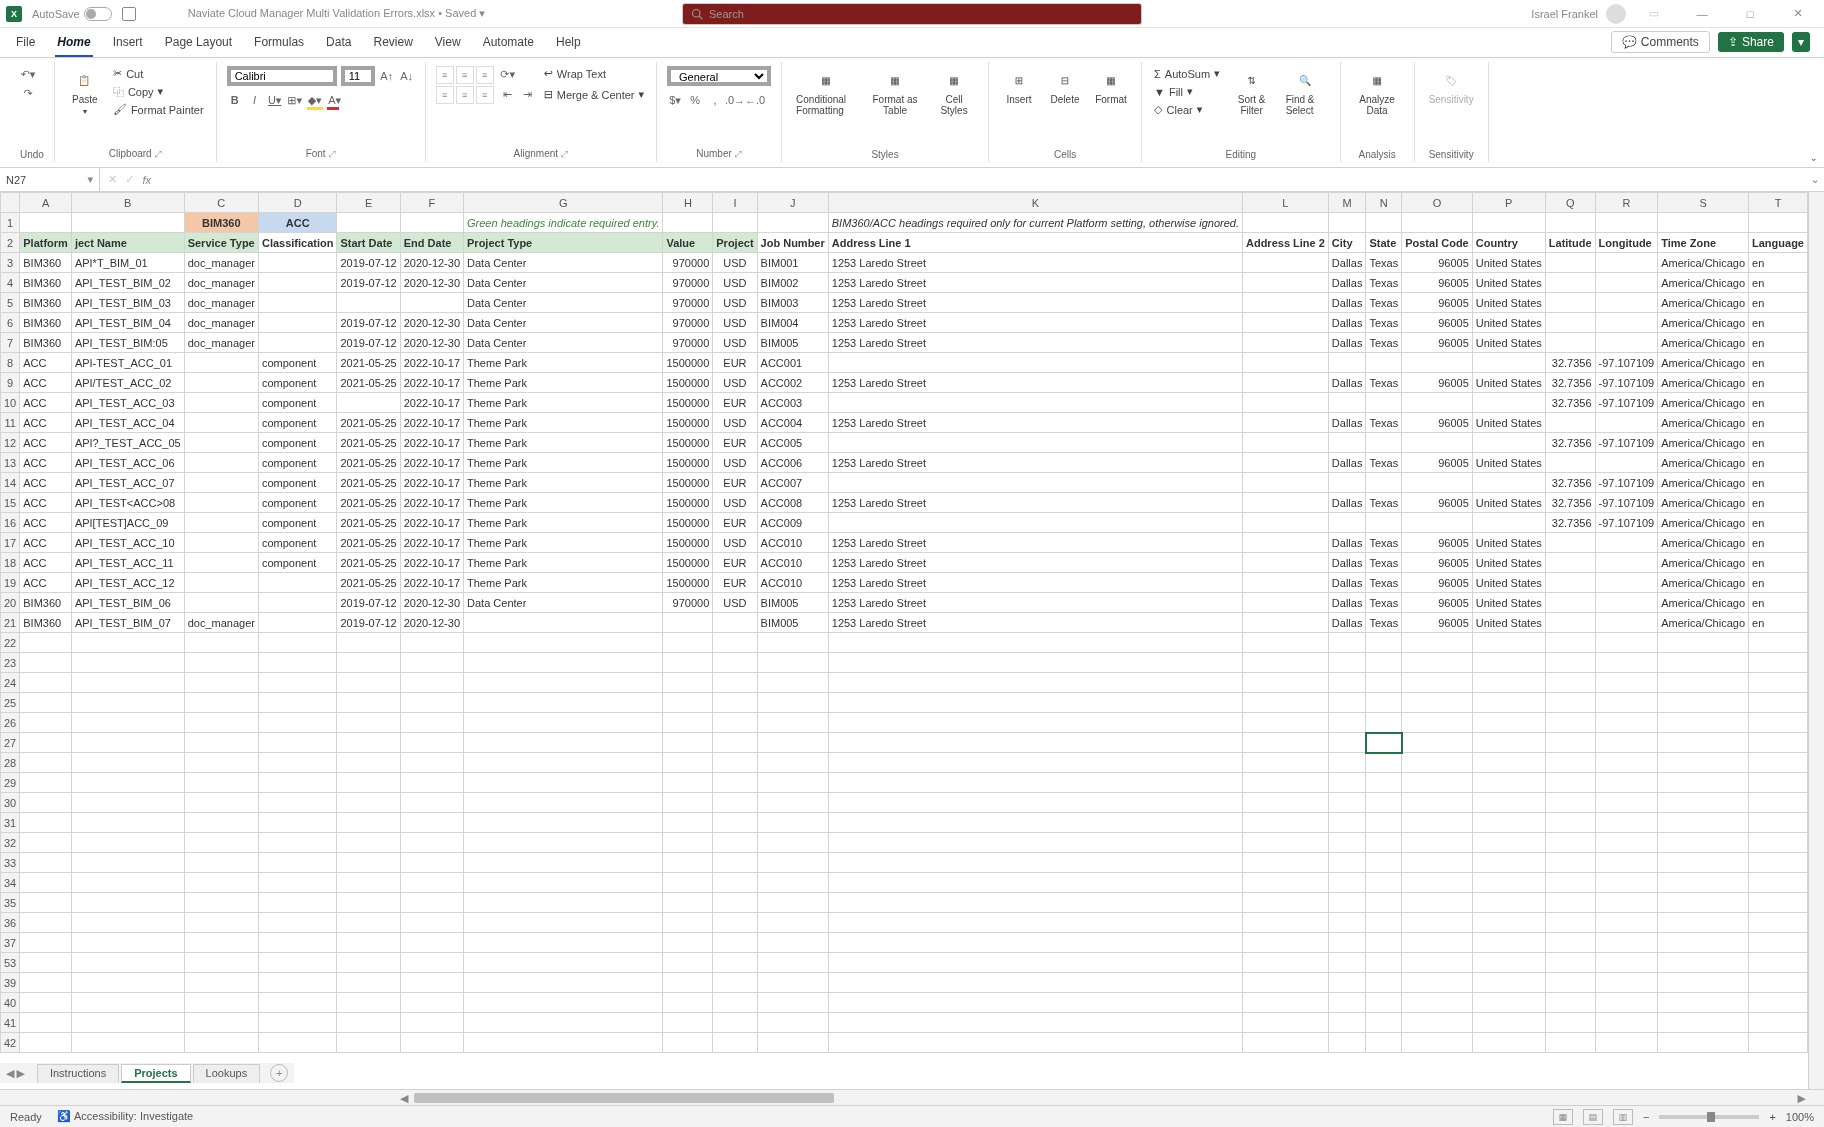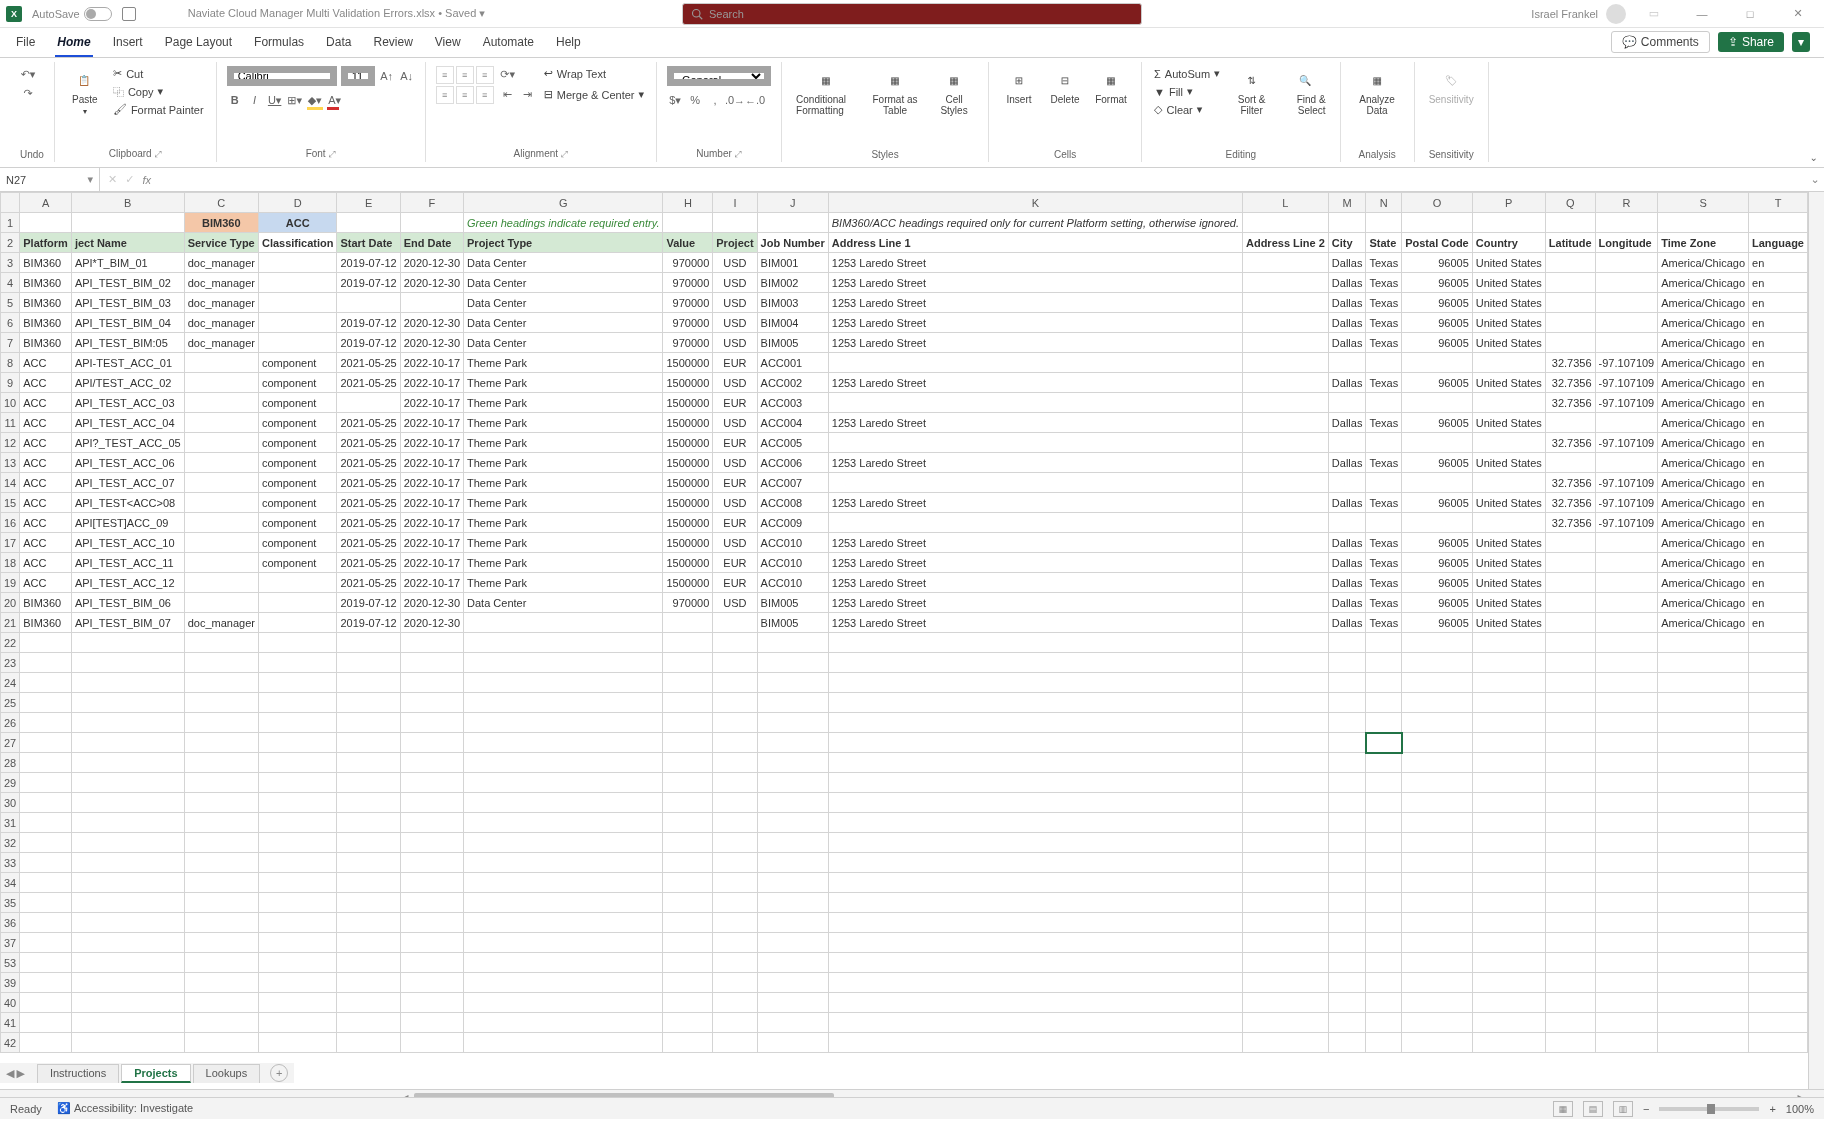--- a/index.html
+++ b/index.html
@@ -31,21 +31,21 @@
 .ribbon-group { border-right:1px solid #e0e0e0; padding:0 10px; display:flex; flex-direction:column; height:100px;}
 .ribbon-group:last-child { border-right:none; }
 .ribbon-group .group-body { flex:1; display:flex; align-items:flex-start; gap:6px; padding-top:4px;}
 .ribbon-group .group-label { text-align:center; font-size:10px; color:#666; padding:2px 0;}
 .ribbon-btn-lg { display:flex; flex-direction:column; align-items:center; gap:2px; min-width:40px; padding:2px 4px; font-size:10px; color:#444;}
 .ribbon-btn-lg .ico { width:24px; height:24px; display:flex; align-items:center; justify-content:center;}
 .ribbon-btn-sm { display:flex; align-items:center; gap:4px; font-size:11px; color:#444; padding:1px 2px;}
 .ribbon-col { display:flex; flex-direction:column; gap:3px; }
 .ribbon-row { display:flex; gap:4px; align-items:center;}
 .mini-ico { width:16px; height:16px; display:inline-flex; align-items:center; justify-content:center; color:#666;}
-.font-select { border:7px solid #a3a3a3; height:20px; font-size:11px; padding:0 4px; background:#fff;}
+.font-select { border:4px solid #a3a3a3; height:20px; font-size:11px; padding:0 4px; background:#fff;}
 .align-grid { display:grid; grid-template-columns:repeat(3, 18px); grid-template-rows:repeat(2, 18px); gap:2px;}
 .align-grid div, .indent-grid div { border:1px solid #ddd; width:18px; height:18px; display:flex; align-items:center; justify-content:center; color:#888; font-size:9px;}
 .ribbon .launcher { font-size:9px; color:#888; }
 .ribbon-collapse { position:absolute; right:6px; bottom:4px; color:#666; font-size:10px;}
 
 
 .formula-bar { height:24px; border-bottom:1px solid #d0d0d0; display:flex; align-items:center; background:#fff;}
 .name-box { width:100px; border-right:1px solid #d0d0d0; height:100%; display:flex; align-items:center; padding:0 6px; font-size:11px; justify-content:space-between;}
 .fx-icons { display:flex; gap:8px; padding:0 8px; color:#888; align-items:center;}
 .formula-input { flex:1; height:100%; border:none; padding:0 6px; font-size:11px;}
@@ -70,21 +70,21 @@
 .scroll-v { position:absolute; top:192px; right:0; bottom:38px; width:16px; background:#f3f3f3; border-left:1px solid #d0d0d0;}
 
 
 .sheet-tabs { position:absolute; bottom:22px; left:0; height:20px; display:flex; align-items:center; background:#f3f3f3; padding:0 6px; gap:2px; z-index:5;}
 .sheet-nav { display:flex; gap:2px; color:#888; margin-right:10px;}
 .sheet-tab { padding:2px 12px; font-size:11px; border:1px solid #ccc; border-bottom:none; background:#eee; color:#555;}
 .sheet-tab.active { background:#fff; color:#217346; border-bottom:2px solid #217346; font-weight:600;}
 .sheet-add { width:18px; height:18px; border:1px solid #bbb; border-radius:50%; display:flex; align-items:center; justify-content:center; margin-left:8px; color:#888;}
 
 
-.status-bar { position:absolute; bottom:8px; left:0; right:0; height:22px; background:#f3f3f3; border-top:1px solid #d0d0d0; display:flex; align-items:center; padding:0 10px; font-size:11px; color:#555; gap:16px;}
+.status-bar { position:absolute; bottom:0; left:0; right:0; height:22px; background:#f3f3f3; border-top:1px solid #d0d0d0; display:flex; align-items:center; padding:0 10px; font-size:11px; color:#555; gap:16px;}
 .status-bar .right { margin-left:auto; display:flex; align-items:center; gap:10px;}
 .view-btn { width:20px; height:16px; border:1px solid #bbb; display:flex; align-items:center; justify-content:center; color:#888; font-size:9px;}
 .zoom-slider { width:100px; height:4px; background:#ccc; position:relative;}
 .zoom-slider::after { content:""; width:8px; height:10px; background:#888; position:absolute; top:-3px; left:48px;}
 
 .disabled { opacity:0.45; }
 </style>
 </head>
 <body>
 
@@ -270,21 +270,21 @@
         <div class="ribbon-btn-sm">Σ <span>AutoSum</span> ▾</div>
         <div class="ribbon-btn-sm">▼ <span>Fill</span> ▾</div>
         <div class="ribbon-btn-sm">◇ <span>Clear</span> ▾</div>
       </div>
       <div class="ribbon-btn-lg">
           <span class="ico">⇅</span>
           <span style="max-width:40px;text-align:center">Sort &amp; Filter</span>
         </div>
       <div class="ribbon-btn-lg">
           <span class="ico">🔍</span>
-          <span style="max-width:40px;text-align:right">Find &amp; Select</span>
+          <span style="max-width:40px;text-align:left">Find &amp; Select</span>
         </div>
     </div>
     <div class="group-label">Editing</div>
   </div>
 
   <div class="ribbon-group">
     <div class="group-body">
         <div class="ribbon-btn-lg">
           <span class="ico">▦</span>
           <span style="max-width:45px;text-align:center">Analyze Data</span>

